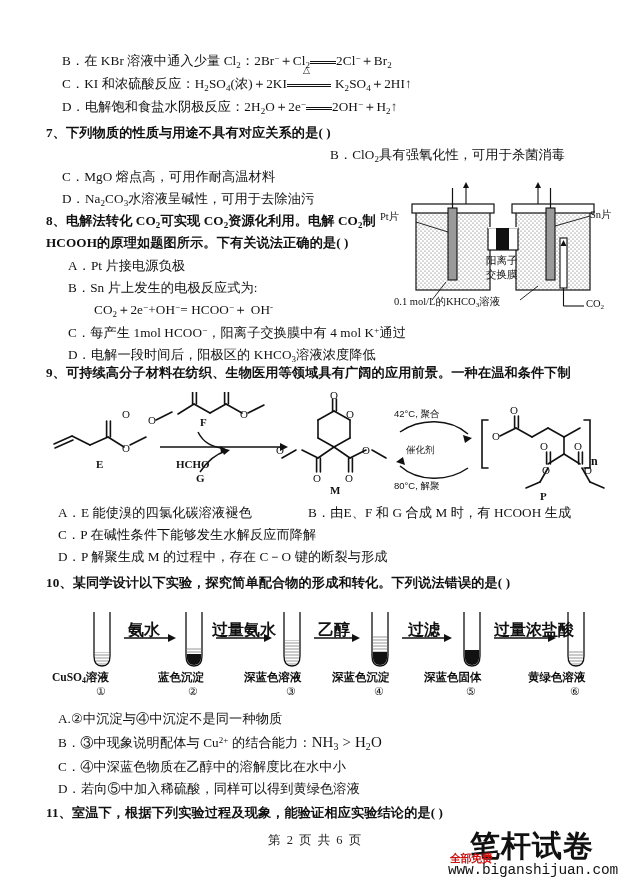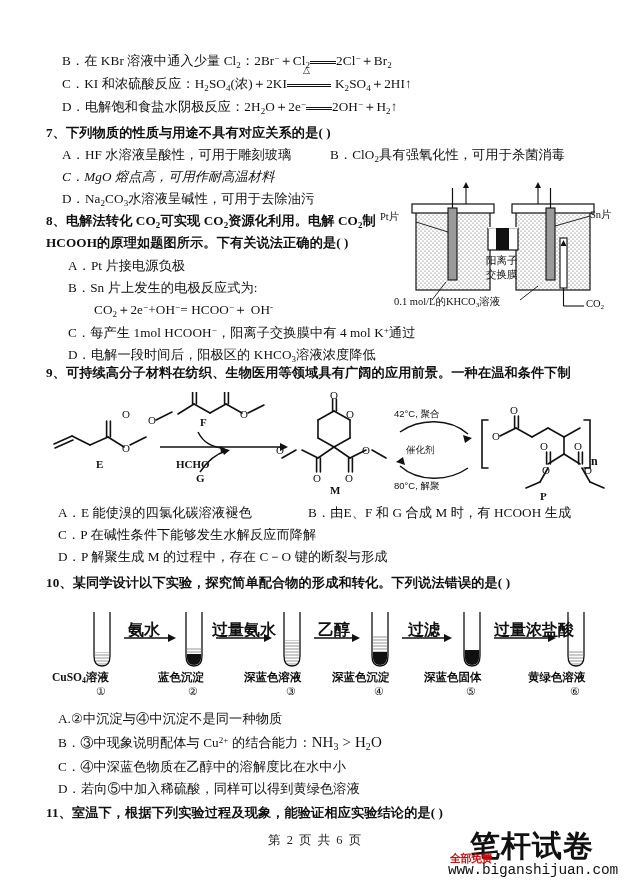--- a/index.html
+++ b/index.html
@@ -168,41 +168,40 @@
   <div class="line" style="left:62px; top:77px;">
     <span>C．KI 和浓硫酸反应：H</span><sub>2</sub><span>SO</span><sub>4</sub><span>(浓)＋2KI</span><span style="position:relative; display:inline-block; width:48px;"><span class="delta" style="left:16px; top:-11px;">△</span><span class="eqbar wide"></span></span><span>K</span><sub>2</sub><span>SO</span><sub>4</sub><span>＋2HI↑</span>
   </div>
 
   <div class="line" style="left:62px; top:100px;">
     <span>D．电解饱和食盐水阴极反应：2H</span><sub>2</sub><span>O＋2e</span><sup>−</sup><span class="eqbar"></span><span>2OH</span><sup>−</sup><span>＋H</span><sub>2</sub><span>↑</span>
   </div>
 
   <div class="line qline" style="left:46px; top:126px;">7、下列物质的性质与用途不具有对应关系的是(    )</div>
 
-  <div class="line" style="left:62px; top:148px;">A．HF 水溶液呈酸性，可用于雕刻玻璃</div>
   <div class="line" style="left:330px; top:148px;">
     <span>B．ClO</span><sub>2</sub><span>具有强氧化性，可用于杀菌消毒</span>
   </div>
-  <div class="line" style="left:62px; top:170px;font-style:italic;">C．MgO 熔点高，可用作耐高温材料</div>
+  <div class="line" style="left:62px; top:170px;">C．MgO 熔点高，可用作耐高温材料</div>
   <div class="line" style="left:62px; top:192px;">
     <span>D．Na</span><sub>2</sub><span>CO</span><sub>3</sub><span>水溶液呈碱性，可用于去除油污</span>
   </div>
 
   <div class="line qline" style="left:46px; top:214px;">
     <span>8、电解法转化 CO</span><sub>2</sub><span>可实现 CO</span><sub>2</sub><span>资源化利用。电解 CO</span><sub>2</sub><span>制</span>
   </div>
   <div class="line qline" style="left:46px; top:236px;">HCOOH的原理如题图所示。下有关说法正确的是(    )</div>
 
   <div class="line" style="left:68px; top:259px;">A．Pt 片接电源负极</div>
   <div class="line" style="left:68px; top:281px;">B．Sn 片上发生的电极反应式为:</div>
   <div class="line" style="left:94px; top:303px;">
     <span>CO</span><sub>2</sub><span>＋2e</span><sup>−</sup><span>+OH</span><sup>−</sup><span>= HCOO</span><sup>−</sup><span>＋  OH</span><sup>-</sup>
   </div>
   <div class="line" style="left:68px; top:326px;">
-    <span>C．每产生 1mol HCOOH</span><sup>−</sup><span>，阳离子交换膜中有 4 mol K</span><sup>+</sup><span>通过</span>
+    <span>C．每产生 1mol HCOO</span><sup>−</sup><span>，阳离子交换膜中有 4 mol K</span><sup>+</sup><span>通过</span>
   </div>
   <div class="line" style="left:68px; top:348px;">
     <span>D．电解一段时间后，阳极区的 KHCO</span><sub>3</sub><span>溶液浓度降低</span>
   </div>
 
   <div class="device">
     <svg class="dev-svg" width="236" height="128" viewBox="0 0 236 128">
       <defs>
         <pattern id="dots" width="4" height="4" patternUnits="userSpaceOnUse">
           <circle cx="1" cy="1" r="0.6" fill="#555"></circle>

